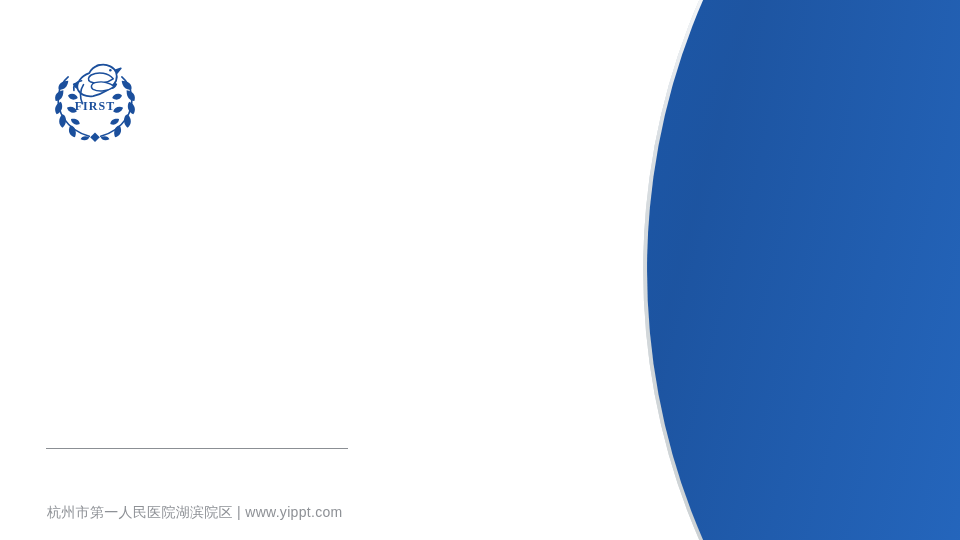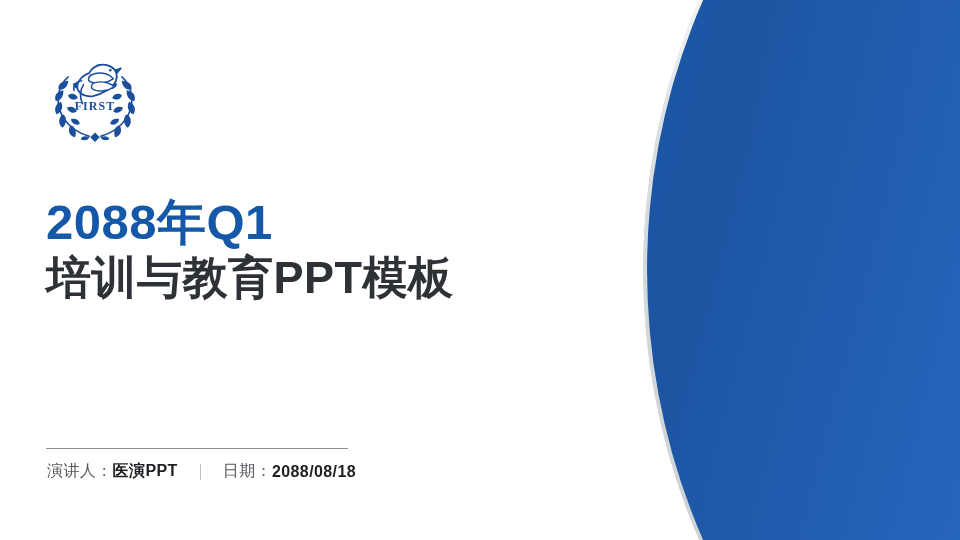--- a/index.html
+++ b/index.html
@@ -560,31 +560,21 @@
           <path d="M50 32 C58 30 66 32 70 36 C64 41 54 42 48 39 C45 37 46 33 50 32Z" fill="#fff" stroke="#1b4f9c" stroke-width="1.5"></path>
           <path d="M71 19 L77 17 L73 22" fill="#1b4f9c" stroke="#1b4f9c"></path>
           <circle cx="66" cy="19" r="1.3" fill="#1b4f9c" stroke="none"></circle>
           <path d="M38 34 C34 40 34 48 37 54"></path>
           <path d="M36 30 C30 31 27 35 28 40"></path>
         </g>
         <text x="50" y="61" text-anchor="middle" font-family="'Liberation Serif', serif" font-size="12.5" font-weight="700" letter-spacing="1.1" fill="#1b4f9c">FIRST</text>
       </svg>
     </div>
 
-    <div class="title-block">
-      <div class="title-line1">2088年Q1</div>
-      <div class="title-line2">培训与教育PPT模板</div>
-    </div>
 
 
     <div class="divider"></div>
 
-    <div class="meta">
-      <span class="label">演讲人：</span>
-      <span class="value">医演PPT</span>
-      <span class="sep"></span>
-      <span class="label">日期：</span>
-      <span class="value">2088/08/18</span>
-    </div>
-
+
+    <div class="footer">杭州市第一人民医院湖滨院区 | www.yippt.com</div>
 
   </div>
 </div>
 
 </body></html>

